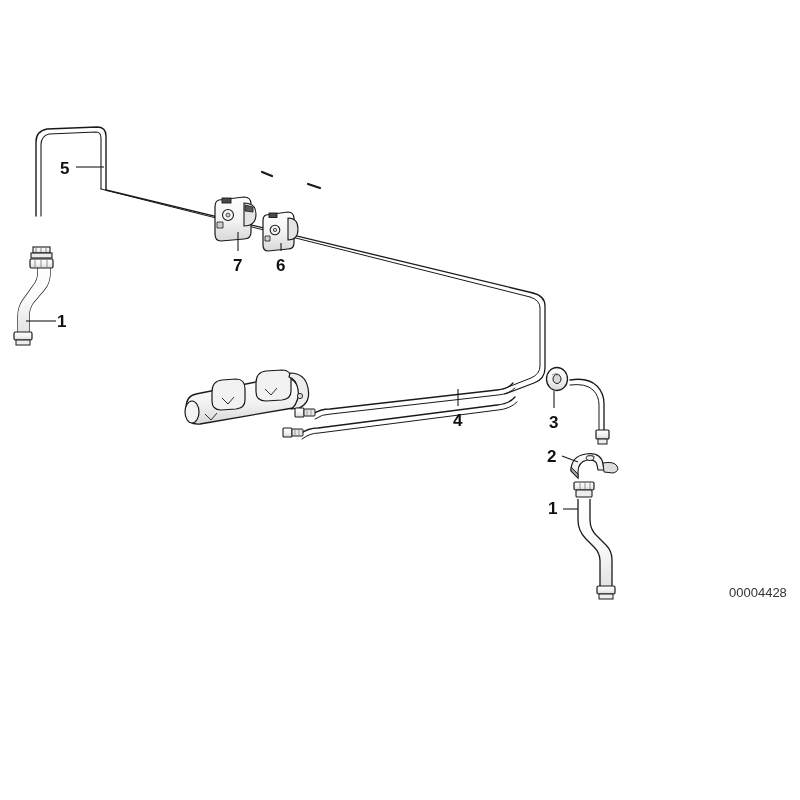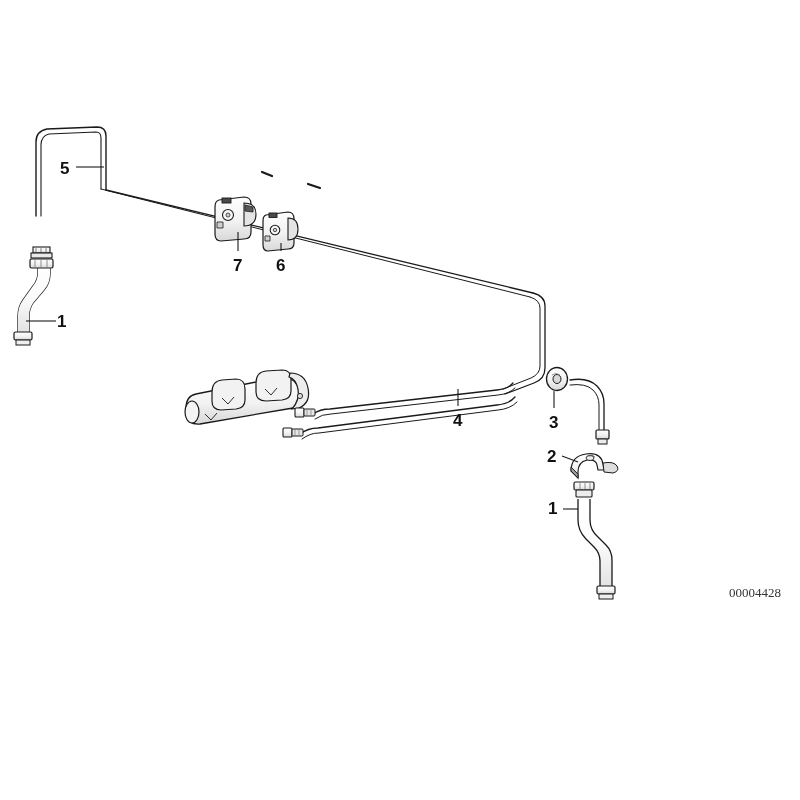--- a/index.html
+++ b/index.html
@@ -20,21 +20,21 @@
     line-height:1;
     white-space:nowrap;
     user-select:none;
   }
   #footer-bar{
     position:absolute;left:0;top:700px;width:800px;height:100px;
     background:#ffffff;
   }
   #diagram-code{
     position:absolute;left:729px;top:585px;
-    font-family:Liberation Serif, serif;
+    font-family:Liberation Sans, sans-serif;
     font-size:13px;color:#333333;white-space:nowrap;
   }
 </style>
 </head>
 <body>
 
 <div id="diagram-root">
 
   <svg class="canvas" viewBox="0 0 800 800">
     <defs>

